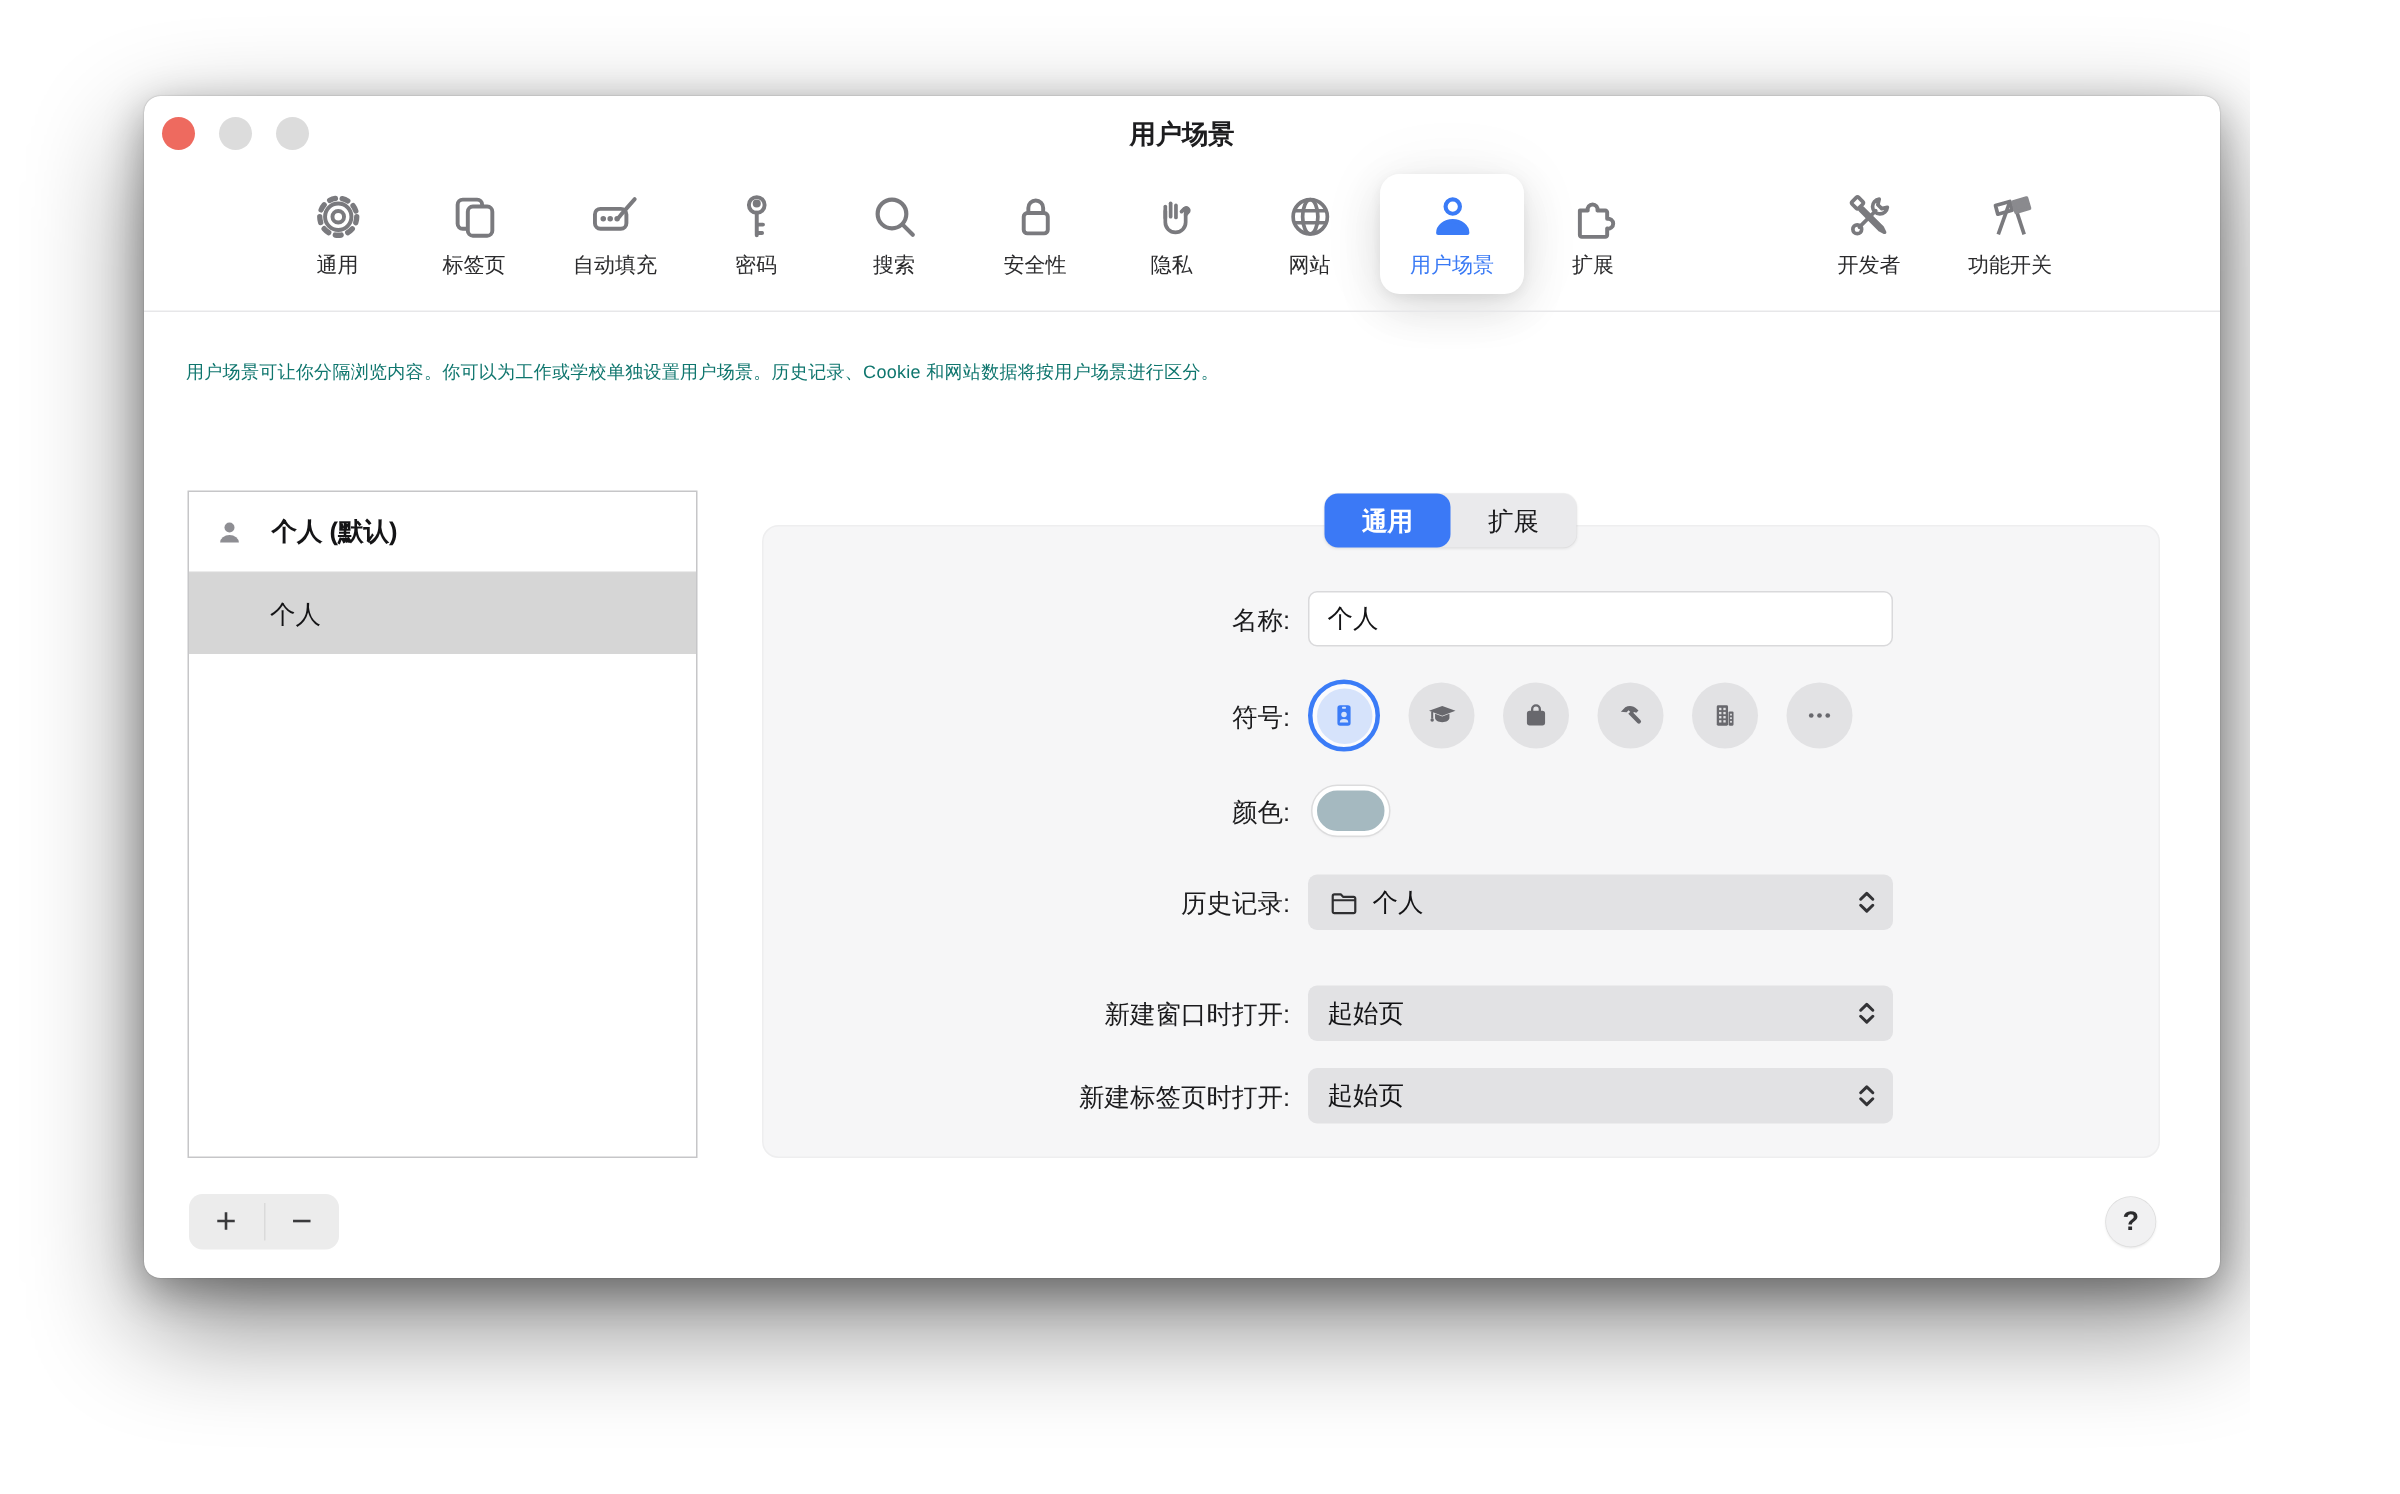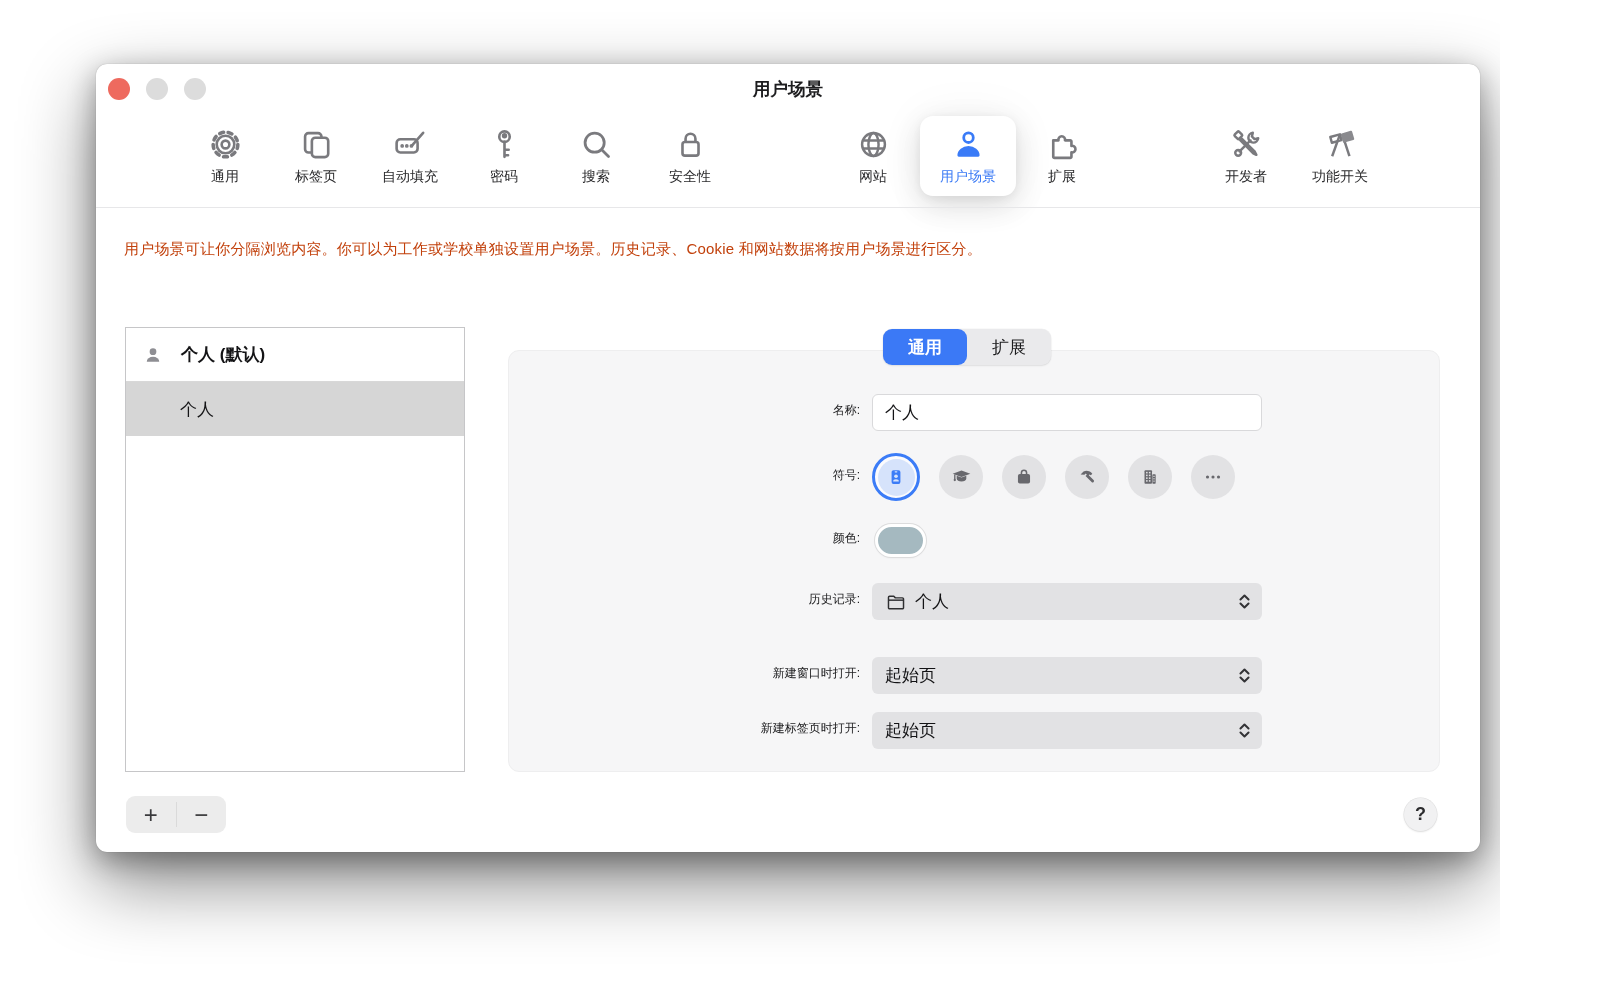--- a/index.html
+++ b/index.html
@@ -26,21 +26,21 @@
   .tb-item .ticon { height:40px; display:flex; align-items:center; justify-content:center; }
   .tb-item .tlabel { margin-top:4px; font-size:14px; color:#2b2b2d; white-space:nowrap; }
   .tb-item.selected { top:52px; width:96px; padding:8px 0 10px; background:#ffffff; border-radius:13px;
     box-shadow:0 10px 30px rgba(0,0,0,.12), 0 2px 8px rgba(0,0,0,.06), 0 0 50px rgba(0,0,0,.05); }
   .tb-item.selected .tlabel { color:#3a7af5; }
   .tb-divider { position:absolute; top:143px; left:0; width:100%; height:1px; background:#e7e7e9; }
 
   svg.icon { display:block; }
 
   
-  .desc { position:absolute; top:176px; left:28px; right:28px; font-size:15px; color:#c2410c; letter-spacing:.2px; }
+  .desc { position:absolute; top:176px; left:28px; right:28px; font-size:12px; color:#0f766e; letter-spacing:.2px; }
 
   
   .profiles-list { position:absolute; left:29px; top:263px; width:340px; height:445px;
     background:#fff; border:1px solid #c6c6c8; }
   .plist-row { position:relative; height:54px; display:flex; align-items:center; font-size:17px; color:#141416; }
   .plist-row.header { border-bottom:1px solid #d8d8d8;font-weight:bold; }
   .plist-row.header .picon { margin-left:17px; margin-right:18px; }
   .plist-row.child { padding-left:54px; }
   .plist-row.selected { background:#d6d6d6; }
 
@@ -58,21 +58,21 @@
     background:#f6f6f7; border:1px solid #eeeeef; border-radius:11px; }
 
   
   .segmented { position:absolute; left:787px; top:265px; height:36px; display:flex;
     background:#eaeaec; border-radius:9px; box-shadow:0 0 0 .5px rgba(0,0,0,.04), 0 1px 2px rgba(0,0,0,.08); }
   .seg { min-width:84px; padding:0 14px; display:flex; align-items:center; justify-content:center;
     font-size:17px; color:#1b1b1d; border-radius:9px; }
   .seg.selected { background:#3b79f6; color:#ffffff; font-weight:600; }
 
   
-  .flabel { position:absolute; right:620px; font-size:12px; color:#1b1b1d; white-space:nowrap; text-align:center; }
+  .flabel { position:absolute; right:620px; font-size:17px; color:#1b1b1d; white-space:nowrap; text-align:center; }
   .name-input { position:absolute; left:776px; top:330px; width:390px; height:37px; background:#ffffff;
     border:1px solid #d9d9db; border-radius:6px; font-size:17px; color:#131315; padding:0 12px;
     font-family:"Liberation Sans","DejaVu Sans",sans-serif; }
 
   .symbols { position:absolute; left:776px; top:389px; height:48px; display:flex; align-items:center; gap:19px; }
   .sym { width:44px; height:44px; border-radius:50%; background:#e2e2e4; display:flex; align-items:center; justify-content:center; }
   .sym.selected { width:48px; height:48px; background:#fbfbfd; border:3.5px solid #3b7cf7; }
   .sym.selected .sym-inner { width:37px; height:37px; border-radius:50%; background:#d6e3fb; display:flex; align-items:center; justify-content:center; }
 
   .color-swatch { position:absolute; left:779px; top:460px; width:51px; height:33px; border-radius:17px;
@@ -160,20 +160,32 @@
       <div class="tb-item" style="left:534px">
         <div class="ticon">
           <svg class="icon" width="37" height="37" viewBox="0 0 24 24" fill="none" stroke="#7a7a7e" stroke-width="1.7" stroke-linejoin="round">
             <path d="M8.8,10.4 V8.2 a3.2,3.2 0 0 1 6.4,0 V10.4"></path>
             <rect x="6.8" y="10.4" width="10.4" height="8.8" rx="1.6"></rect>
           </svg>
         </div>
         <div class="tlabel">安全性</div>
       </div>
 
+      <div class="tb-item" style="left:625px">
+        <div class="ticon">
+          <svg class="icon" width="37" height="37" viewBox="0 0 24 24" fill="none" stroke="#7a7a7e" stroke-width="1.6" stroke-linecap="round" stroke-linejoin="round">
+            <path d="M9,12.5 V7.6"></path>
+              <path d="M11.3,12 V6.2"></path>
+              <path d="M13.6,12.3 V7.1"></path>
+            <path d="M9,9.5 V14.4 a4.4,4.4 0 0 0 8.8,0 V9.3"></path>
+            <path d="M17.8,11.2 l1.2,-1.4 a1.1,1.1 0 0 0 -1.6,-1.4 l-1.4,1.4"></path>
+          </svg>
+        </div>
+        <div class="tlabel">隐私</div>
+      </div>
 
       <div class="tb-item" style="left:717px">
         <div class="ticon">
           <svg class="icon" width="37" height="37" viewBox="0 0 24 24" fill="none" stroke="#7a7a7e" stroke-width="1.6">
             <circle cx="12" cy="12" r="7.4"></circle>
             <ellipse cx="12" cy="12" rx="3.3" ry="7.4"></ellipse>
             <path d="M5.2,9.4 h13.6 M5.2,14.6 h13.6"></path>
           </svg>
         </div>
         <div class="tlabel">网站</div>

